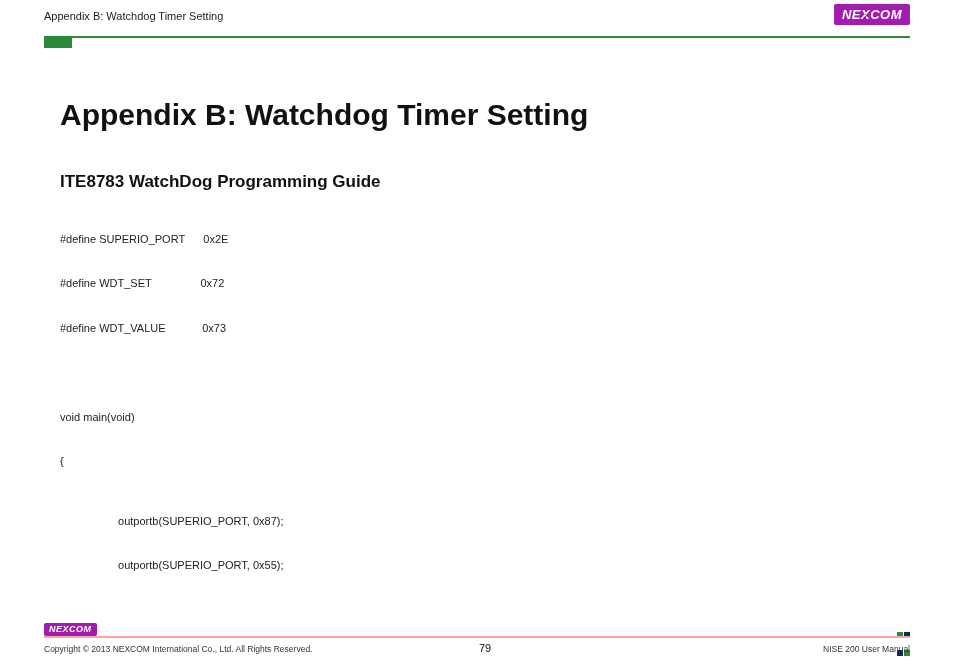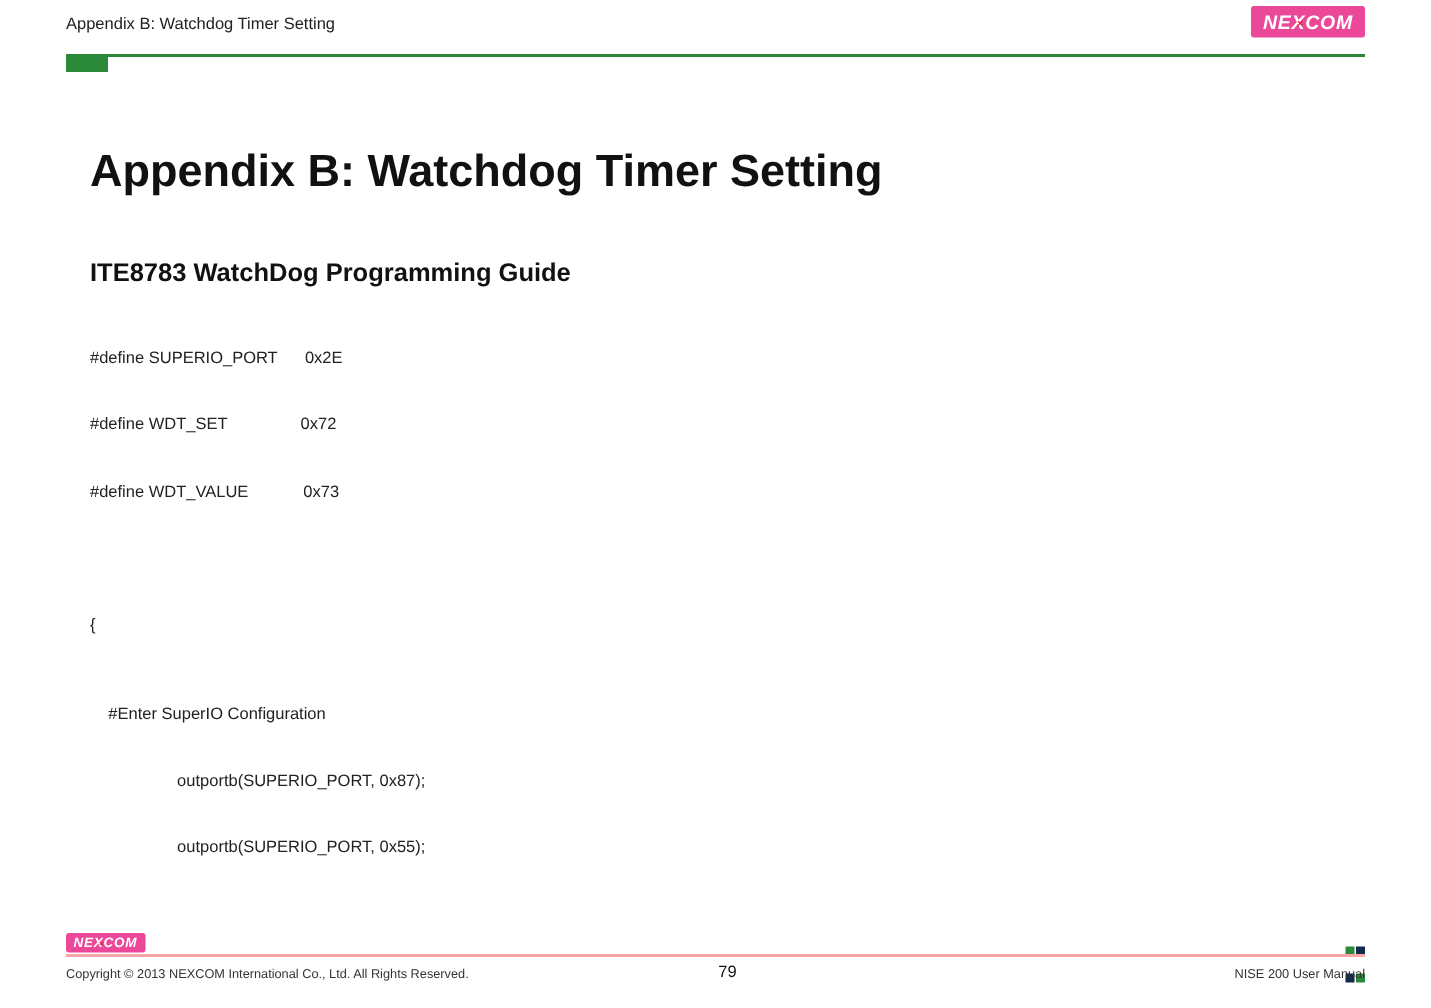--- a/index.html
+++ b/index.html
@@ -103,21 +103,21 @@
   }
   .footer-squares {
     position: absolute;
     right: 0;
     top: -12px;
   }
   
   .nexcom-logo {
     display: inline-flex;
     align-items: flex-start;
-    background: #ec4899;
+    background: #a21caf;
     color: #fff;
     font-weight: 700;
     font-style: italic;
     letter-spacing: 0.5px;
     border-radius: 2px;
   }
   .nexcom-logo.large { font-size: 13px; padding: 3px 8px; }
   .nexcom-logo.small { font-size: 9px; padding: 1.5px 5px; }
   .nexcom-x {
     color: #fff;
@@ -152,23 +152,23 @@
 
 <div class="content">
   <h1>Appendix B: Watchdog Timer Setting</h1>
   <h2>ITE8783 WatchDog Programming Guide</h2>
 
   <div class="code-block">
     <span class="code-line">#define SUPERIO_PORT      0x2E</span>
     <span class="code-line">#define WDT_SET                0x72</span>
     <span class="code-line">#define WDT_VALUE            0x73</span>
     <span class="code-line"> </span>
+    <span class="code-line">void main(void)</span>
     <span class="code-line">{</span>
 
-    <span class="code-line">    #Enter SuperIO Configuration</span>
     <span class="code-line">                   outportb(SUPERIO_PORT, 0x87);</span>
     <span class="code-line">                   outportb(SUPERIO_PORT, 0x55);</span>
     
     
 
     
     
     
     
 

